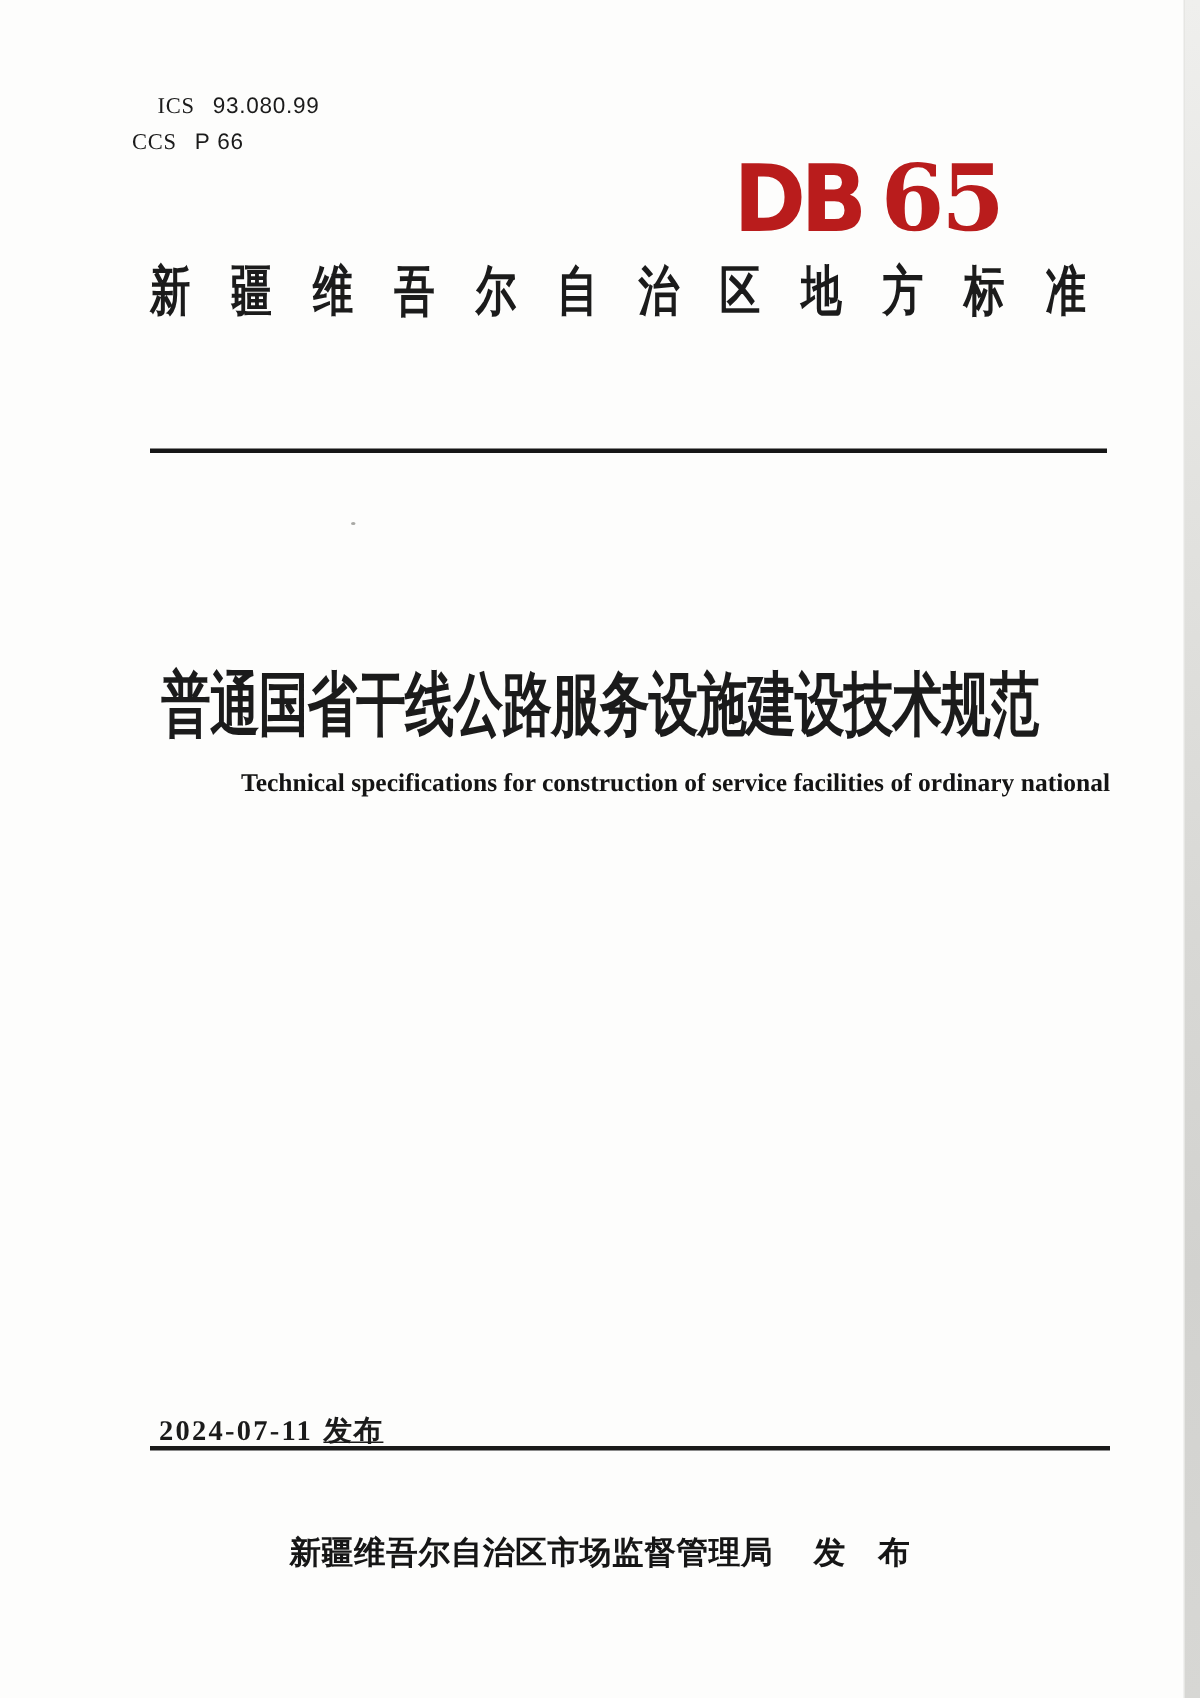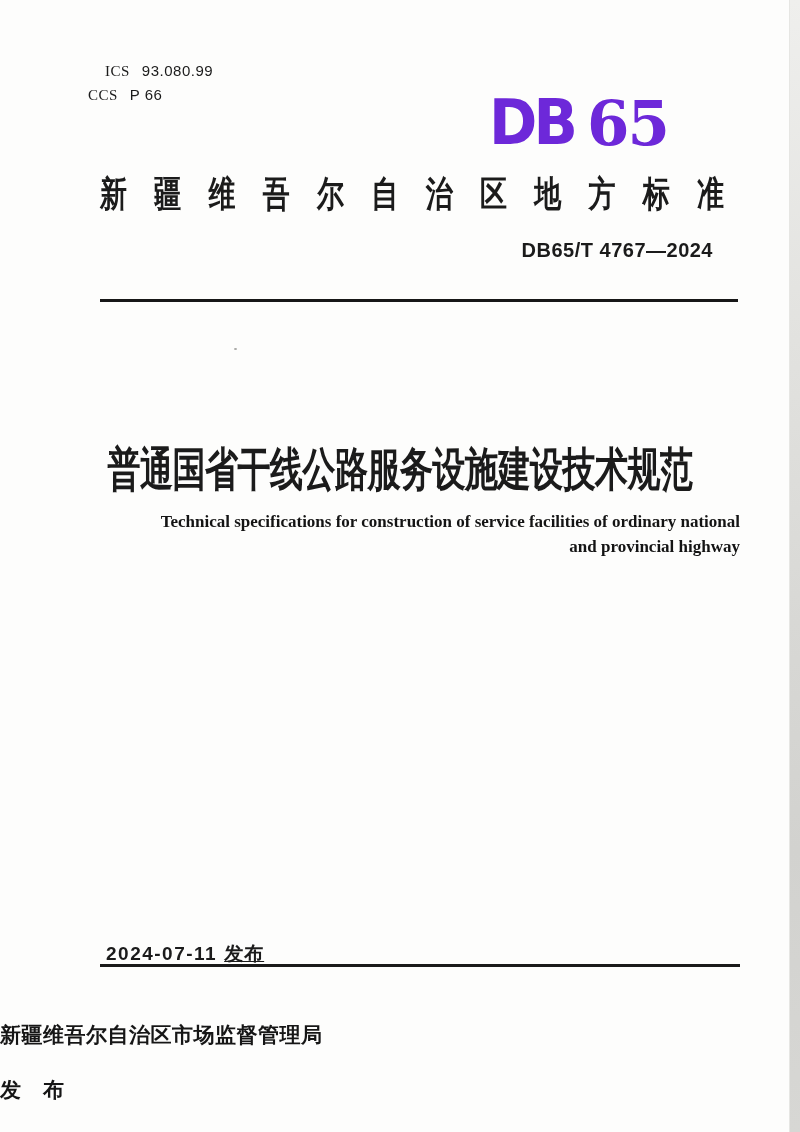--- a/index.html
+++ b/index.html
@@ -25,21 +25,21 @@
     border-left: 1px solid #e6e6e3;
   }
   .speck { position: absolute; left: 234px; top: 348px; width: 3px; height: 2px; background: #a8a8a4; border-radius: 50%; }
 
   
   .ics-line { position: absolute; left: 105px; top: 62px; font-size: 15px; letter-spacing: .5px; }
   .ccs-line { position: absolute; left: 88px; top: 86px; font-size: 15px; letter-spacing: .5px; }
   .code-label { font-family: "Liberation Serif", serif; }
   .code-value { margin-left: 12px; font-family: "Liberation Sans", sans-serif; }
 
-  .logo { position: absolute; top: 92px; right: 132px; display: flex; align-items: center; gap: 7px; color: #6d28d9; }
+  .logo { position: absolute; top: 102px; right: 132px; display: flex; align-items: flex-start; gap: 7px; color: #b91c1c; }
   .logo-db {
     font-family: "DejaVu Sans", sans-serif; font-weight: 900; font-size: 62px;
     letter-spacing: -4px; transform: scaleX(.94); transform-origin: left bottom; line-height: 1;
   }
   .logo-65 {
     font-family: "DejaVu Serif", serif; font-weight: bold; font-size: 61px;
     letter-spacing: -2px; line-height: 1;
   }
 
   .standard-type {
@@ -65,28 +65,28 @@
     text-align: right; font-family: "Liberation Serif", serif;
     font-weight: 700; font-size: 17px; line-height: 25px; color: #141414;
   }
 
   
   .dates-row {
     position: absolute; left: 106px; top: 941px; width: 632px;
     display: flex; justify-content: space-between;
     font-size: 19px; font-weight: 600;
   }
-  .date-value { letter-spacing: 1.5px; }
+  .date-value { letter-spacing: 1.5px; font-family: Liberation Serif, serif; }
   .date-label { margin-left: 7px; letter-spacing: 1px; text-decoration: underline; }
   .rule-bottom { position: absolute; left: 100px; top: 964px; width: 640px; height: 3px; background: #1a1a1a; }
 
   .publisher-row {
     position: absolute; left: 0; right: 0; top: 1021px;
     display: flex; justify-content: center; align-items: baseline; gap: 27px;
-    font-size: 21px; font-weight: 600; letter-spacing: .5px; color: #161616; flex-direction: column;
+    font-size: 21px; font-weight: 600; letter-spacing: .5px; color: #161616;
   }
 </style>
 </head>
 <body>
 
 <div class="page">
 
   <div class="scan-top"></div>
   <div class="scan-right"></div>
   <div class="speck"></div>
@@ -98,29 +98,27 @@
     <span class="code-label">CCS</span><span class="code-value">P 66</span>
   </div>
 
   <div class="logo">
     <span class="logo-db">DB</span>
     <span class="logo-65">65</span>
   </div>
 
   <div class="standard-type">新疆维吾尔自治区地方标准</div>
 
-  <div class="standard-number">DB65/T 4767—2024</div>
 
   <div class="rule-top"></div>
 
   <div class="title-cn">普通国省干线公路服务设施建设技术规范</div>
 
   <div class="title-en">
     <div>Technical specifications for construction of service facilities of ordinary national</div>
-    <div>and provincial highway</div>
   </div>
 
   <div class="dates-row">
     <div>
       <span class="date-value">2024-07-11</span><span class="date-label">发布</span>
     </div>
   </div>
 
   <div class="rule-bottom"></div>
 

